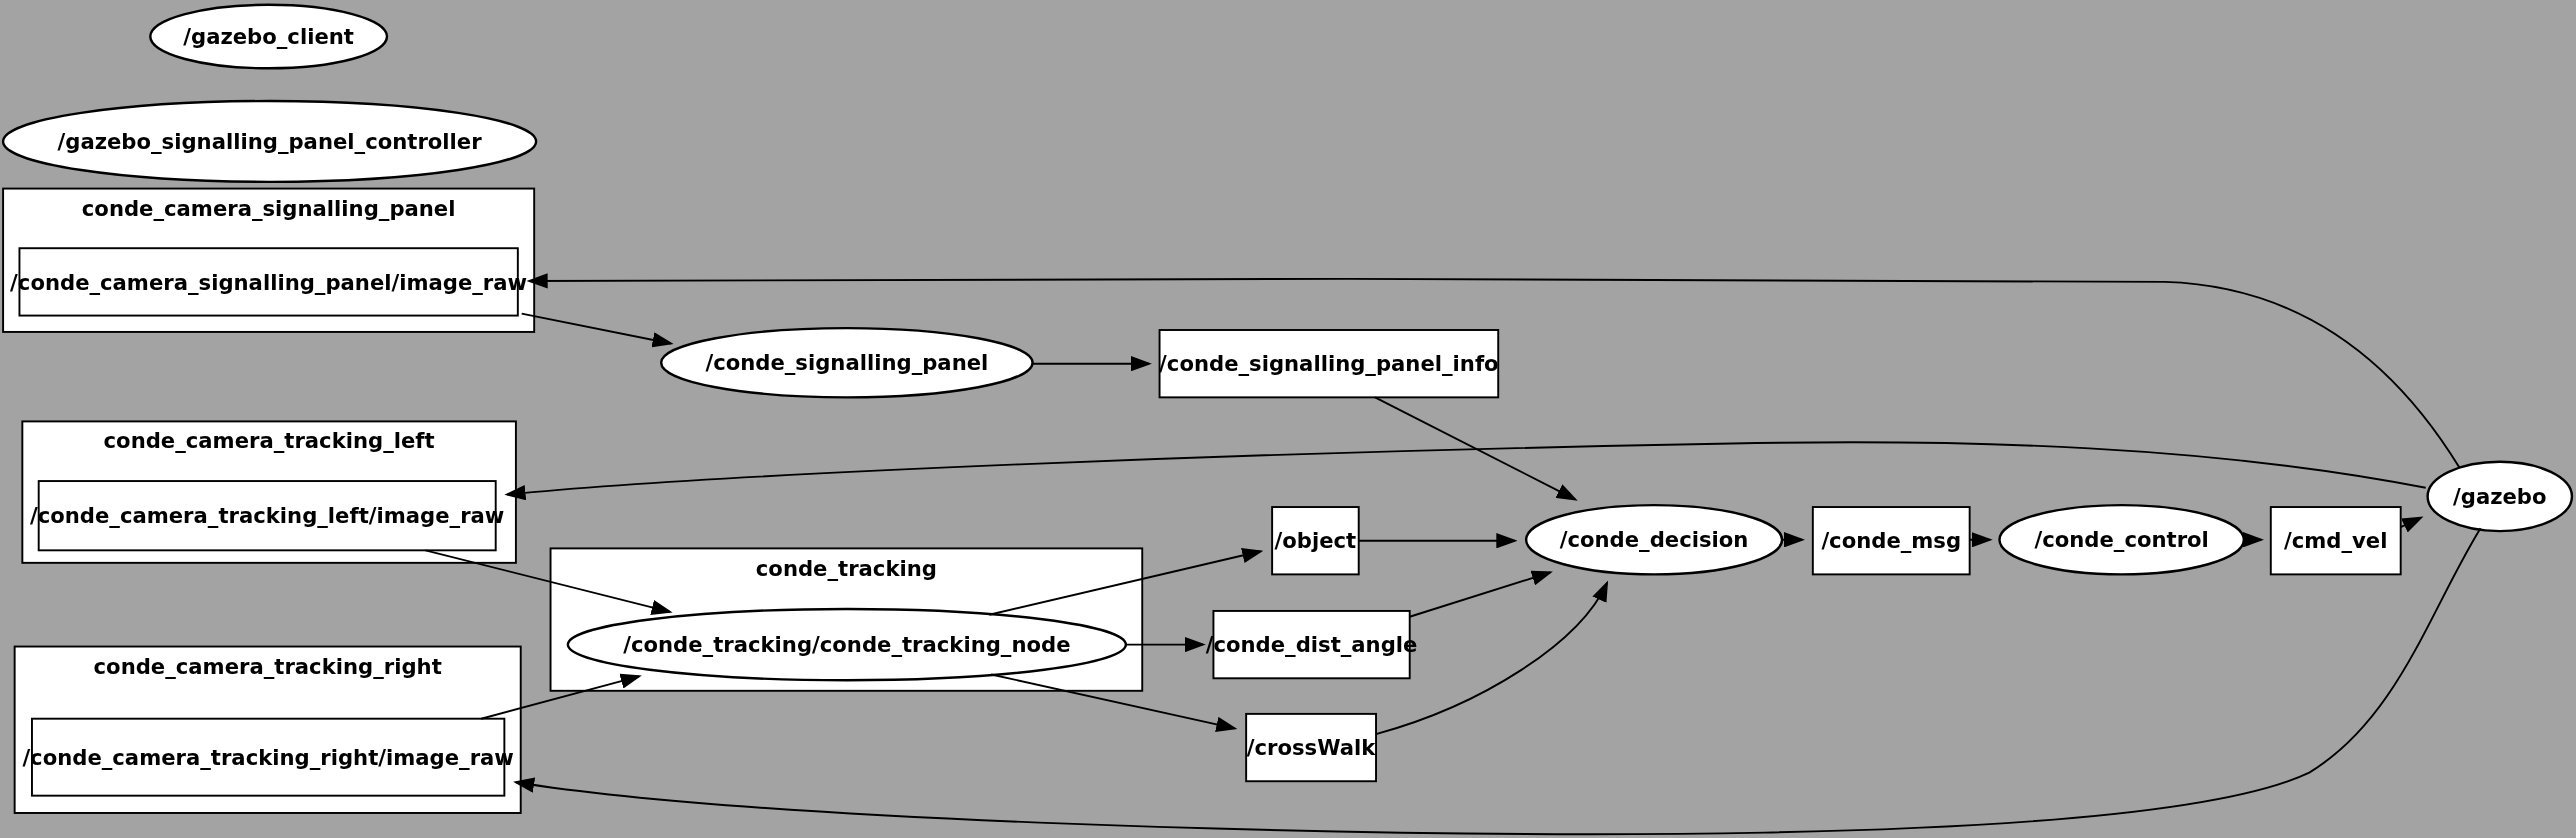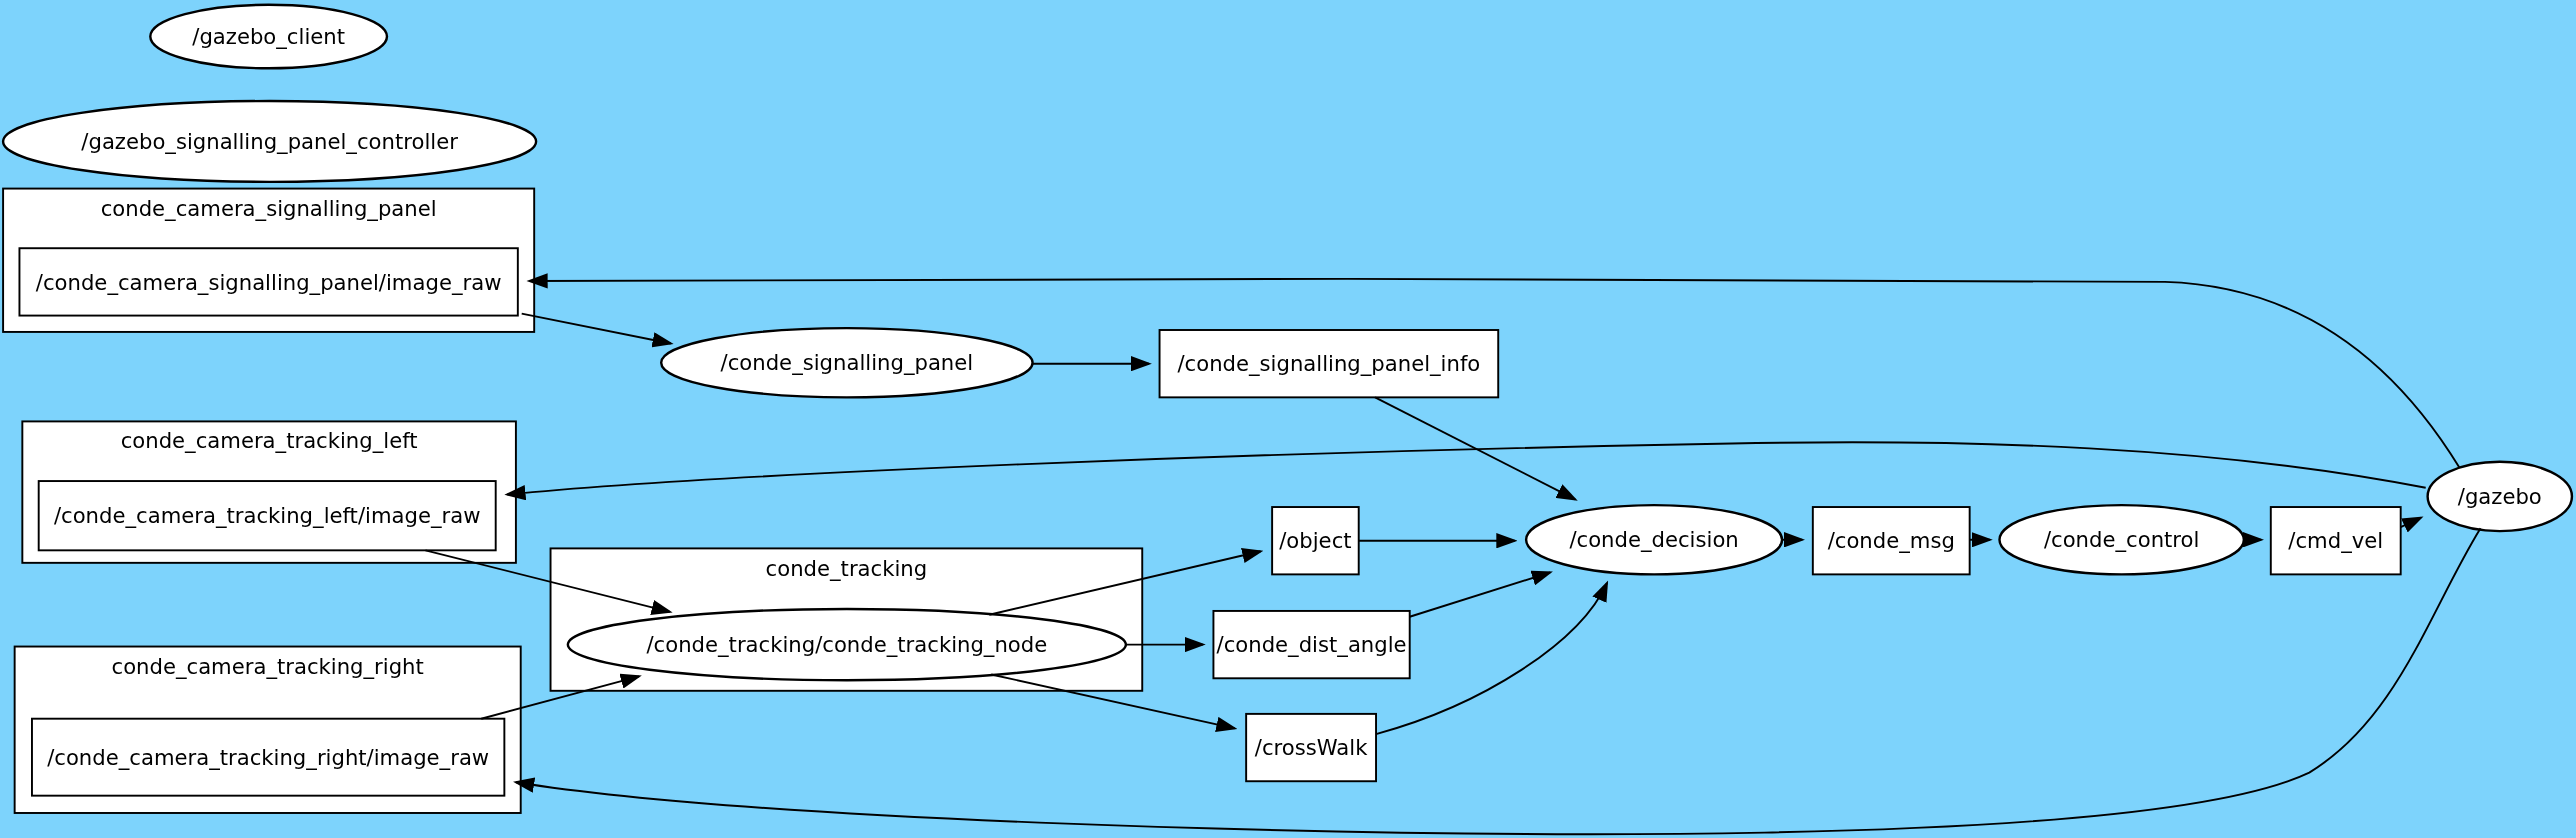--- a/index.html
+++ b/index.html
@@ -4,22 +4,23 @@
 <style>
   html, body {
     margin: 0;
     padding: 0;
     background: #ffffff;
   }
   .stage {
     position: relative;
     width: 2576px;
     height: 838px;
-    background: #7dd3fc;
+    background: #a3a3a3;
     overflow: hidden;
+    font-weight: bold;
   }
   svg {
     display: block;
     font-family: "DejaVu Sans", "Liberation Sans", sans-serif;
   }
   .shape {
     fill: #ffffff;
     stroke: #000000;
     stroke-width: 2;
   }

